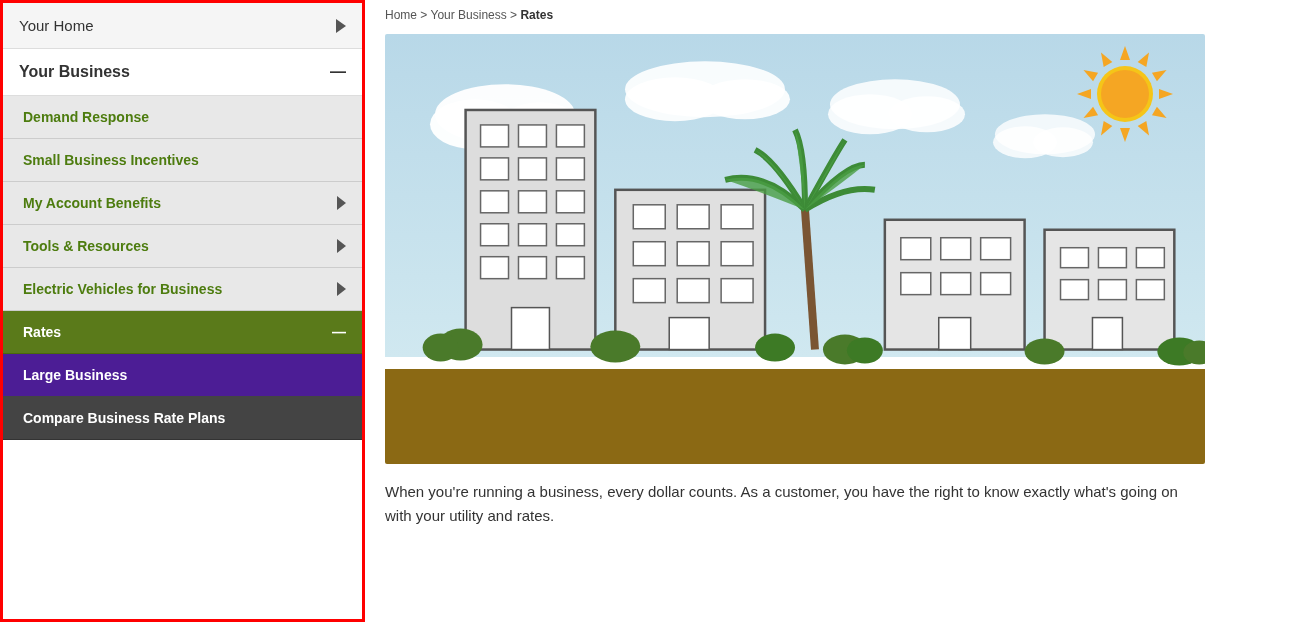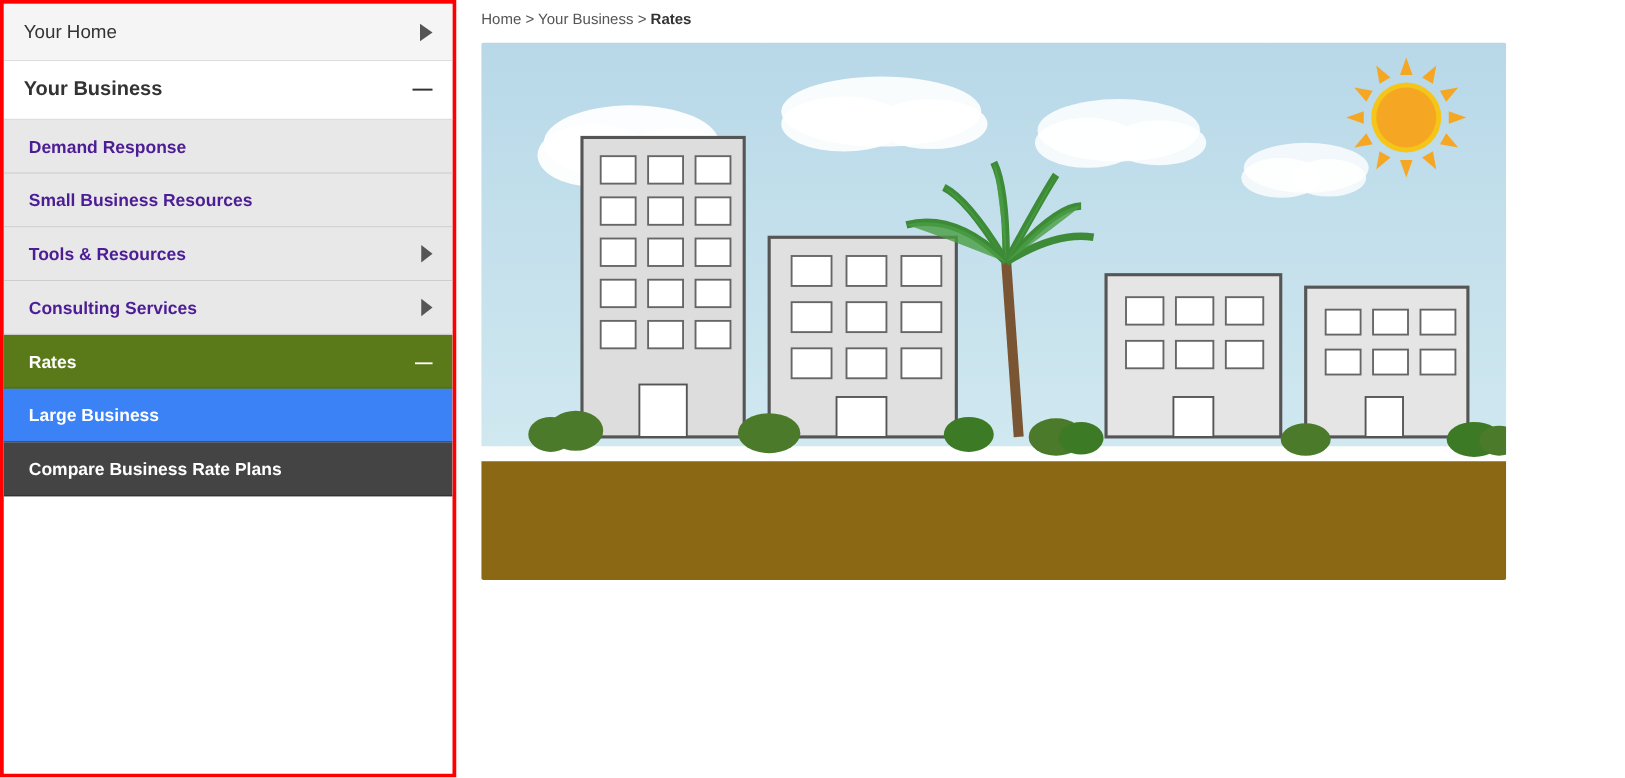--- a/index.html
+++ b/index.html
@@ -24,33 +24,33 @@
       cursor: pointer;
     }
     .sidebar-your-business span { font-size: 16px; font-weight: bold; color: #333; }
     .dash { font-size: 20px; font-weight: bold; color: #555; line-height: 1; }
 
     .sidebar-item {
       display: flex; justify-content: space-between; align-items: center;
       padding: 13px 16px 13px 20px; background: #e8e8e8; border-bottom: 1px solid #ccc;
       cursor: pointer;
     }
-    .sidebar-item span { font-size: 14px; font-weight: bold; color: #4c1d95; }
+    .sidebar-item span { font-size: 14px; font-weight: bold; color: #4d7c0f; }
     .arrow-tri { width: 0; height: 0; border-top: 7px solid transparent; border-bottom: 7px solid transparent; border-left: 9px solid #555; }
 
     .sidebar-item-active {
       background: #5a7a1a; border-bottom: 1px solid #4a6a0a; cursor: pointer;
       display: flex; justify-content: space-between; align-items: center;
       padding: 13px 16px 13px 20px;
     }
     .sidebar-item-active span { font-size: 14px; font-weight: bold; color: #fff; }
     .dash-white { font-size: 20px; font-weight: bold; color: #fff; line-height: 1; }
 
     .sidebar-item-dark {
-      background: #3b82f6; border-bottom: 1px solid #444; cursor: pointer;
+      background: #4c1d95; border-bottom: 1px solid #444; cursor: pointer;
       display: flex; justify-content: space-between; align-items: flex-end;
       padding: 13px 16px 13px 20px;
     }
     .sidebar-item-dark span { font-size: 14px; font-weight: bold; color: #fff; }
 
     .sidebar-item-darker {
       background: #444; border-bottom: 1px solid #333; cursor: pointer;
       display: flex; justify-content: space-between; align-items: center;
       padding: 13px 16px 13px 20px;
     }
@@ -93,37 +93,41 @@
     <div class="sidebar-your-business">
       <span>Your Business</span>
       <span class="dash">—</span>
     </div>
 
     <div class="sidebar-item">
       <span>Demand Response</span>
     </div>
 
     <div class="sidebar-item">
-      <span>Small Business Resources</span>
-    </div>
-
+      <span>Small Business Incentives</span>
+    </div>
+
+    <div class="sidebar-item">
+      <span>My Account Benefits</span>
+      <div class="arrow-tri"></div>
+    </div>
 
 
 
     <div class="sidebar-item">
       <span>Tools &amp; Resources</span>
       <div class="arrow-tri"></div>
     </div>
 
-
-
-    <div class="sidebar-item">
-      <span>Consulting Services</span>
+    <div class="sidebar-item">
+      <span>Electric Vehicles for Business</span>
       <div class="arrow-tri"></div>
     </div>
+
+
 
     <div class="sidebar-item-active">
       <span>Rates</span>
       <span class="dash-white">—</span>
     </div>
 
     <div class="sidebar-item-dark">
       <span>Large Business</span>
     </div>
 
@@ -278,15 +282,16 @@
         <rect x="708" y="228" width="30" height="32" fill="white" stroke="#555" stroke-width="1.5"></rect>
 
         <ellipse cx="660" cy="262" rx="20" ry="13" fill="#4a7a2a"></ellipse>
         <ellipse cx="795" cy="262" rx="22" ry="14" fill="#3d7a25"></ellipse>
         <ellipse cx="815" cy="263" rx="16" ry="12" fill="#4a7a2a"></ellipse>
       </svg>
 
       <div class="ground" style="background:#8B6914;position:absolute;bottom:0;left:0;width:100%;height:22%;"></div>
     </div>
 
+    <p class="description">When you're running a business, every dollar counts. As a customer, you have the right to know exactly what's going on with your utility and rates.</p>
 
   </div>
 </div>
 
 </body></html>

